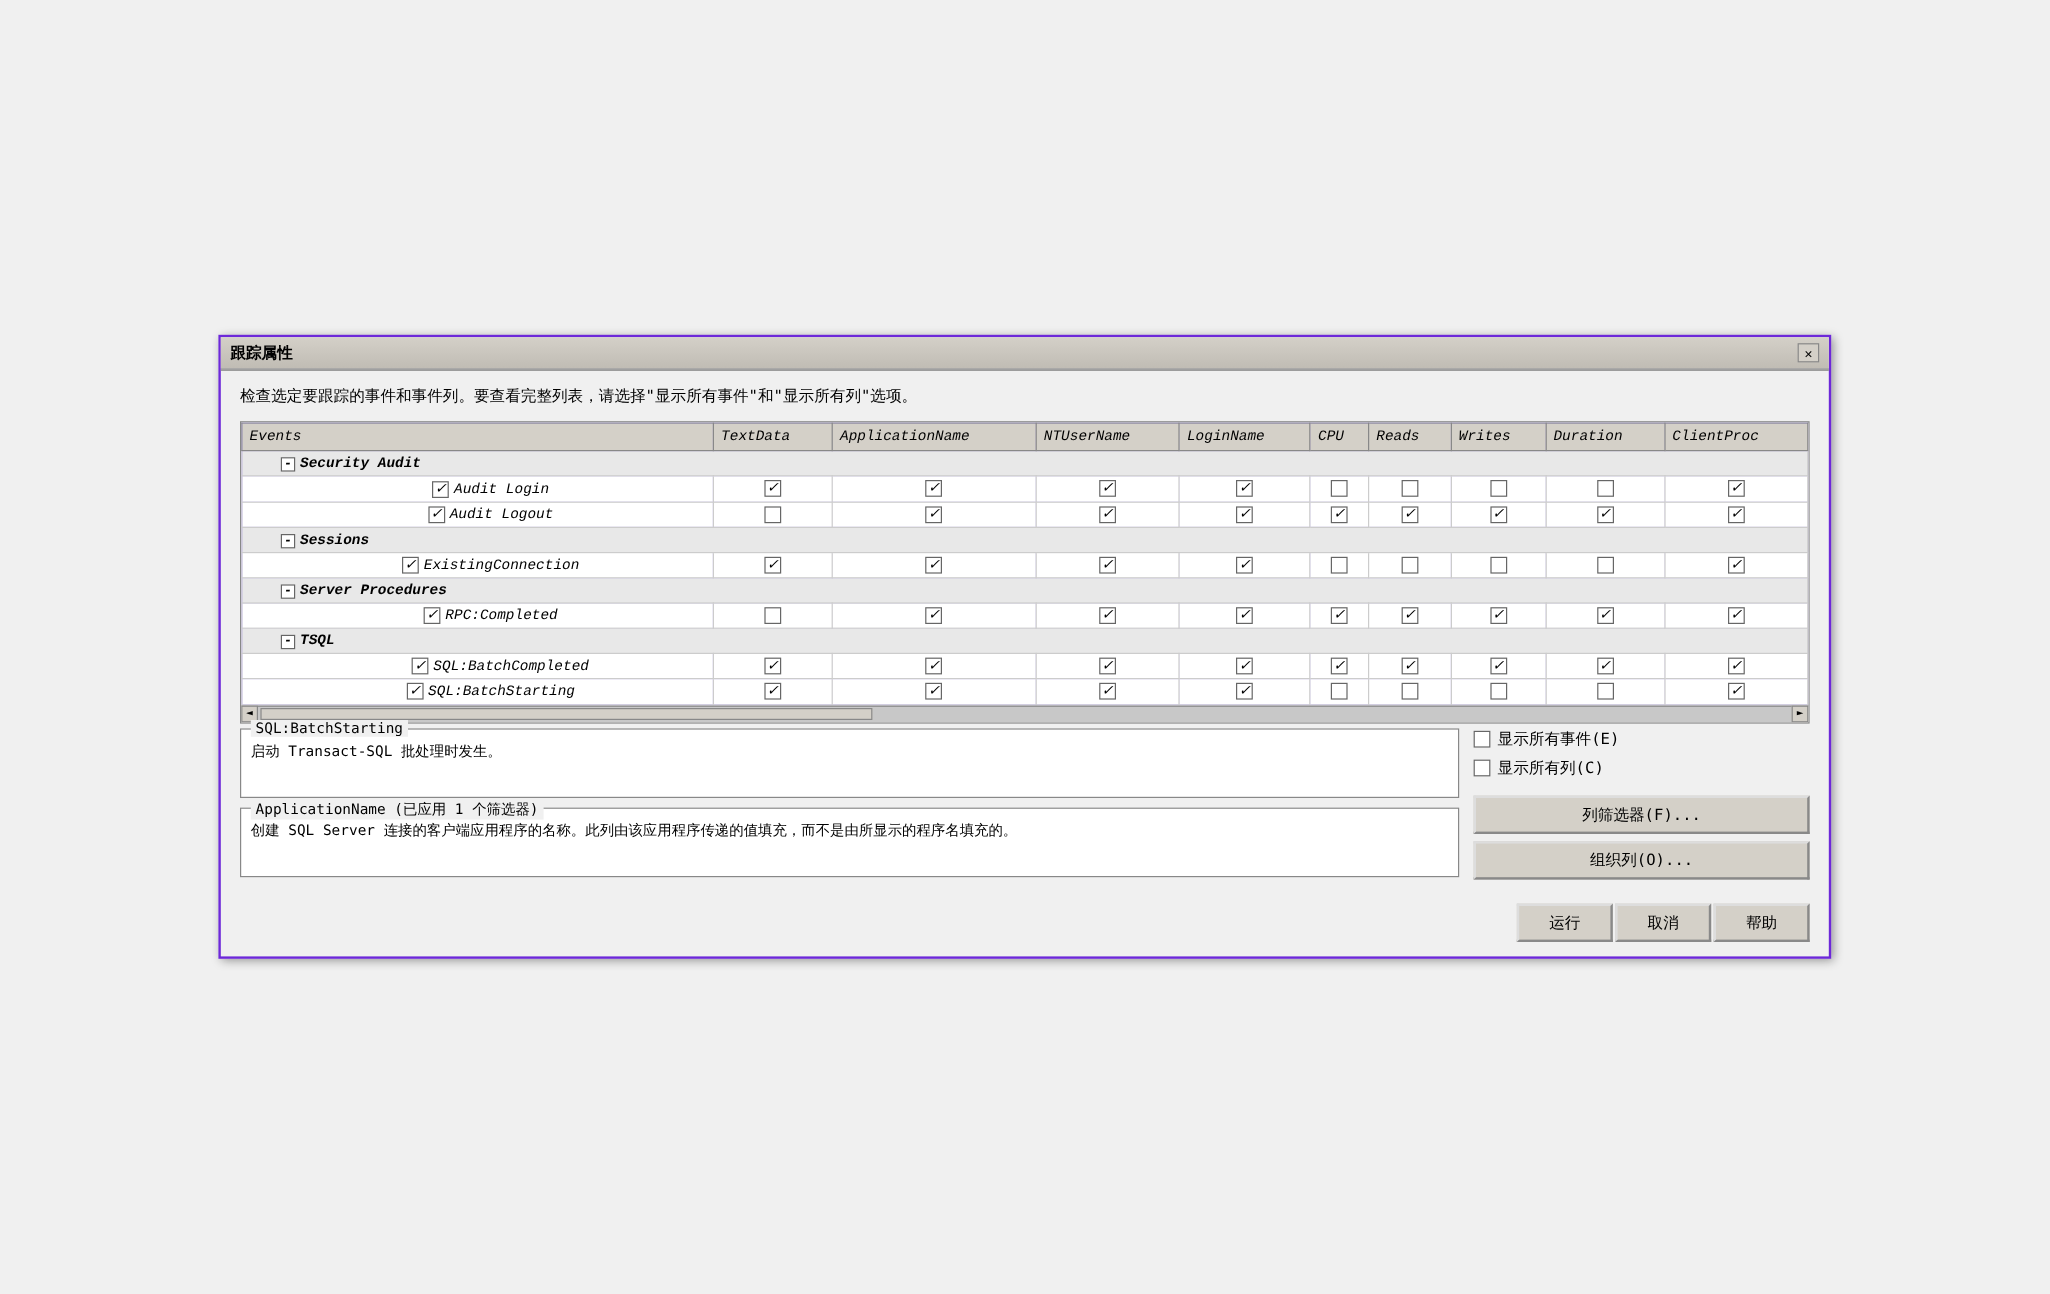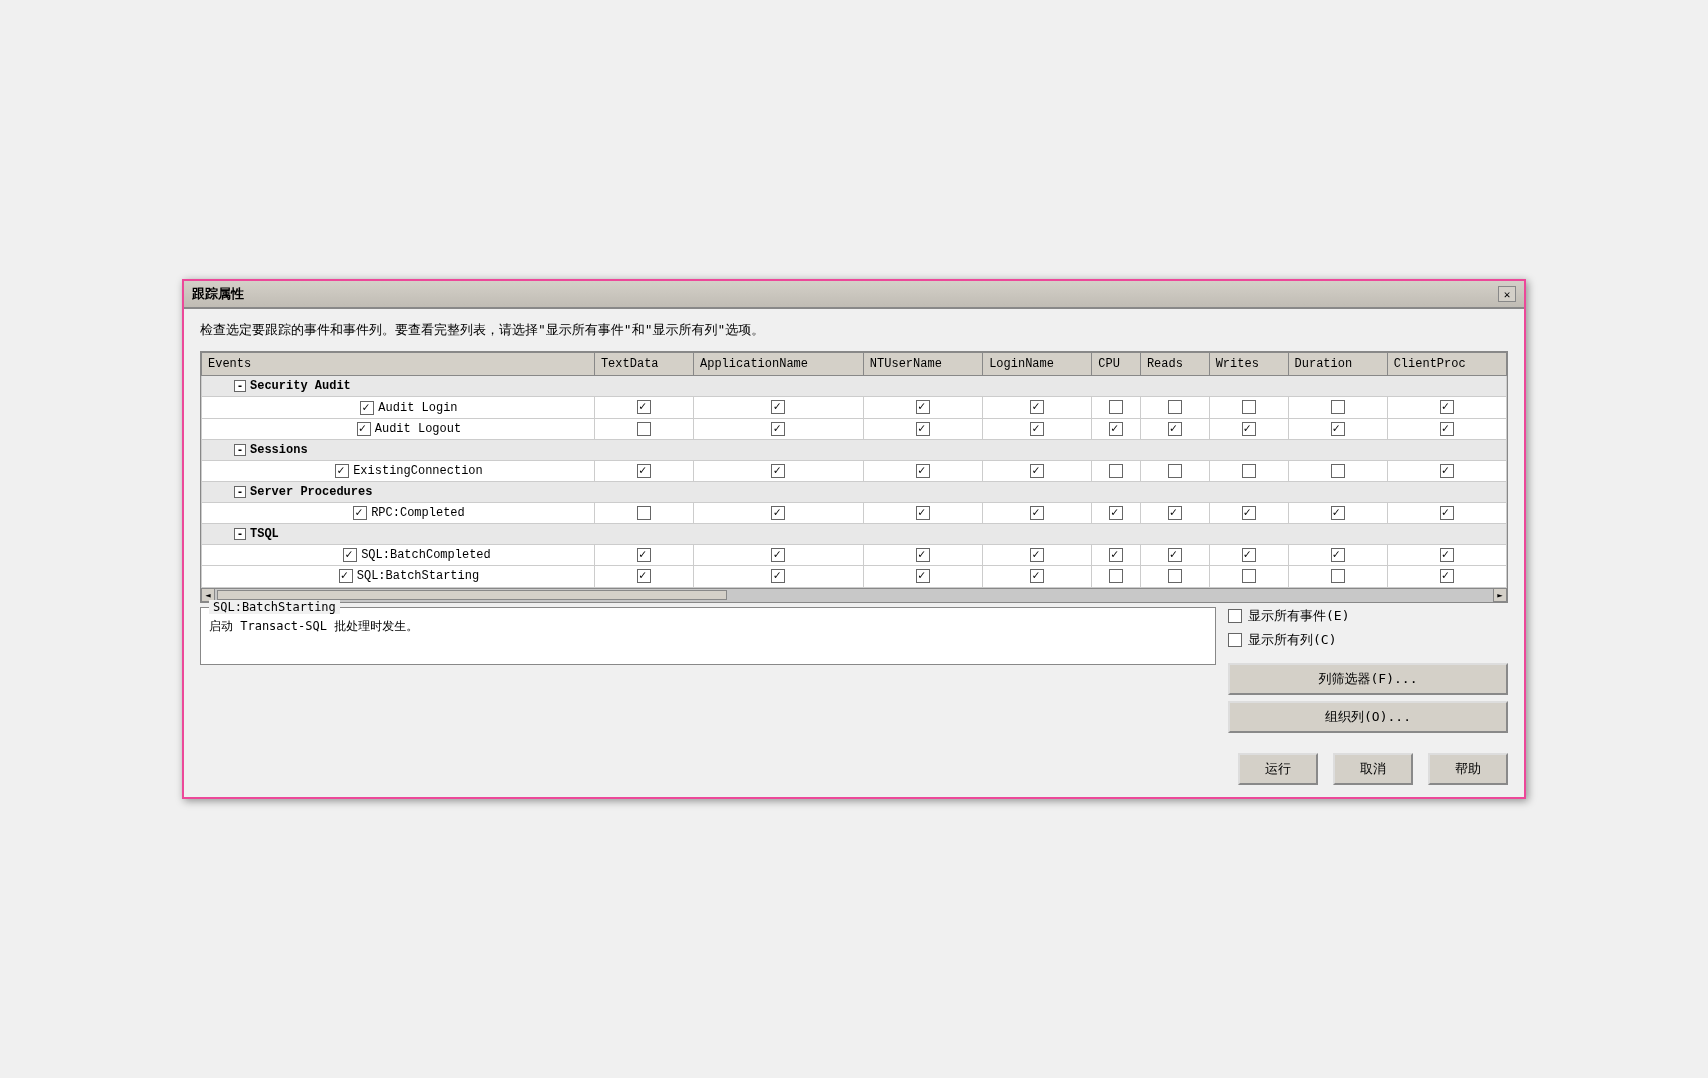--- a/index.html
+++ b/index.html
@@ -7,21 +7,21 @@
       font-family: "MS Gothic", "SimSun", monospace;
       font-size: 13px;
       background: #f0f0f0;
       display: flex;
       justify-content: center;
       align-items: center;
       min-height: 100vh;
     }
     .window {
       background: #f0f0f0;
-      border: 2px solid #ec4899;
+      border: 2px solid #6d28d9;
       width: 1344px;
       box-shadow: 2px 2px 8px rgba(0,0,0,0.4);
       position: relative;
     }
     .titlebar {
       background: linear-gradient(to bottom, #d4d0c8, #c0bcb4);
       padding: 4px 8px;
       display: flex;
       justify-content: space-between;
       align-items: center;
@@ -82,20 +82,21 @@
       overflow-y: auto;
       max-height: 360px;
     }
     table {
       border-collapse: collapse;
       width: 100%;
       min-width: 1200px;
       background: #c4b5fd;
       font-family: "Courier New", "MS Gothic", monospace;
       font-size: 12px;
+      font-style: italic;
     }
     table thead tr {
       background: #d4d0c8;
     }
     table thead th {
       border: 1px solid #888;
       padding: 4px 6px;
       text-align: left;
       font-weight: normal;
       white-space: nowrap;
@@ -244,21 +245,21 @@
       background: #d4d0c8;
       border: 2px outset #ddd;
       font-size: 13px;
       cursor: pointer;
       font-family: "MS Gothic", "SimSun", monospace;
       text-align: center;
     }
     .footer {
       display: flex;
       justify-content: flex-end;
-      gap: 15px;
+      gap: 2px;
       padding: 8px 16px 12px;
     }
     .footer-btn {
       padding: 5px 24px;
       background: #d4d0c8;
       border: 2px outset #ddd;
       font-size: 13px;
       cursor: pointer;
       font-family: "MS Gothic", "SimSun", monospace;
       min-width: 80px;
@@ -431,20 +432,24 @@
     </div>
 
     <div class="bottom-section">
       <div class="info-boxes">
 
         <div class="info-box">
           <span class="info-box-title">SQL:BatchStarting</span>
           <div class="info-box-content">启动 Transact-SQL 批处理时发生。</div>
         </div>
 
+        <div class="info-box">
+          <span class="info-box-title">ApplicationName (已应用 1 个筛选器)</span>
+          <div class="info-box-content">创建 SQL Server 连接的客户端应用程序的名称。此列由该应用程序传递的值填充，而不是由所显示的程序名填充的。</div>
+        </div>
       </div>
 
       <div class="right-panel">
         <div class="checkbox-option">
           <div class="cb unchecked"></div>
           <span>显示所有事件(E)</span>
         </div>
         <div class="checkbox-option">
           <div class="cb unchecked"></div>
           <span>显示所有列(C)</span>

